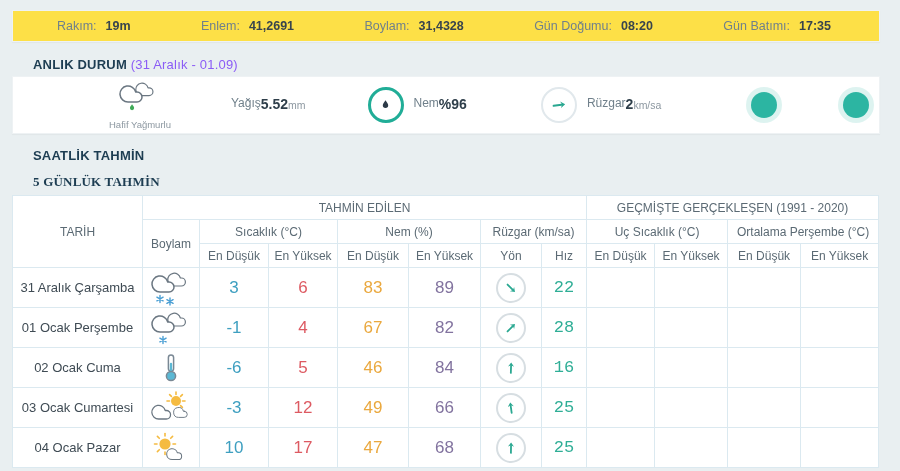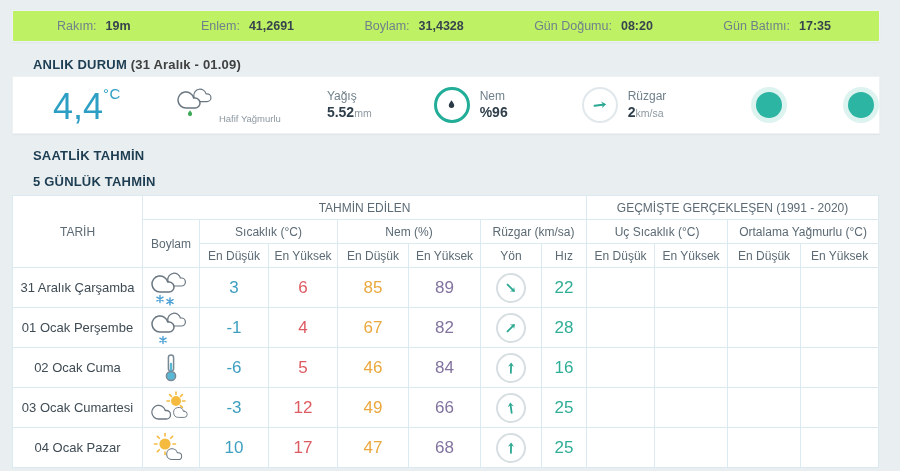--- a/index.html
+++ b/index.html
@@ -8,21 +8,21 @@
     font-family:"Liberation Sans", sans-serif;
     background:#e9eff1;
     color:#3c4852;
     overflow:hidden;
   }
   .page { padding:0 20px 0 12px; }
 
   
   .topbar {
     margin-top:10px;
-    background:#bef264;
+    background:#fde047;
     border:1px solid #eef2f4;
     height:32px;
     display:flex;
     align-items:center;
     justify-content:space-between;
     padding:0 48px 0 44px;
     box-shadow:0 1px 1px rgba(0,0,0,.03);
   }
   .topbar-item { display:flex; align-items:baseline; gap:9px; font-size:12.5px; }
   .topbar-item .lbl { color:#70808b; }
@@ -31,42 +31,42 @@
   
   .section-title {
     font-size:13px;
     font-weight:bold;
     color:#1d3d52;
     letter-spacing:.2px;
     padding-left:21px;
     height:18px;
     line-height:18px;
   }
-  .section-title .range { font-weight:bold; color:#404040; }
+  .section-title .range { font-weight:normal; color:#8b5cf6; }
   .st-current { margin-top:14px; }
   .st-hourly  { margin-top:13px; }
-  .st-fiveday { margin-top:8px;  }
+  .st-fiveday { margin-top:8px;font-family:Liberation Serif, serif;  }
 
   
   .current-card {
     margin-top:2px;
     background:#fff;
     border:1px solid #eef2f4;
     height:58px;
     display:flex;
     align-items:center;
     padding:0 30px 0 40px;
     box-shadow:0 1px 1px rgba(0,0,0,.03);
   }
   .cur-temp { font-size:36px; color:#2e9fc4; line-height:1; white-space:nowrap; }
   .cur-temp .deg { font-size:15px; vertical-align:20px; letter-spacing:.5px; }
-  .cur-cond { margin-left:56px; display:flex; flex-direction:row; align-items:flex-end; width:90px; }
+  .cur-cond { margin-left:56px; display:flex; flex-direction:column; align-items:center; width:90px; }
   .cur-cond .cond-lbl { font-size:9.5px; color:#8d98a1; margin-top:1px; white-space:nowrap; }
   .metric { display:flex; align-items:center; gap:10px; }
-  .metric-txt { display:flex; flex-direction:column; line-height:1.25; }
+  .metric-txt { display:flex; flex-direction:row; line-height:1.25; }
   .metric-txt .lbl { font-size:12px; color:#70808b; }
   .metric-txt .val { font-size:14px; font-weight:bold; color:#2e3e4a; white-space:nowrap; }
   .metric-txt .val .unit { font-size:10.5px; color:#8d98a1; font-weight:normal; }
   .m-precip { margin-left:60px; }
   .m-hum    { margin-left:62px; }
   .m-wind   { margin-left:74px; }
   .m-pres   { margin-left:86px; }
   .m-sea    { margin-left:58px; }
 
   .gauge {
@@ -99,21 +99,21 @@
   .forecast th, .forecast td { border:1px solid #dbe9f0; text-align:center; }
   .forecast th { font-weight:normal; color:#5b6a74; font-size:12px; height:24px; padding:1px 0; }
   .forecast th.grp { font-size:12px; color:#5b6a74; }
   .forecast td { height:40px; }
   .date-cell { font-size:13px; color:#3f4b54; }
   .num { font-size:17px; }
   .c-min  { color:#3e9fc0; }
   .c-max  { color:#dd5a62; }
   .c-hmin { color:#eaa83e; }
   .c-hmax { color:#82739f; }
-  .c-spd  { color:#2fae96; font-size:17px; }
+  .c-spd  { color:#2fae96; font-size:17px;font-family:Liberation Mono, monospace; }
   .hist-cell { background:#fff; }
 
   .dir-circle {
     width:30px; height:30px; border-radius:50%;
     border:2px solid #d7dee2;
     display:inline-flex; align-items:center; justify-content:center;
     background:#fff;
   }
   .icon-cell svg { display:block; margin:0 auto; }
 </style>
@@ -144,21 +144,20 @@
       <span class="val">17:35</span>
     </div>
   </div>
 
   <div class="section-title st-current">
     <span>ANLIK DURUM</span>
     <span class="range">(31 Aralık - 01.09)</span>
   </div>
 
   <div class="current-card">
-    <div class="cur-temp"><span>4,4</span><span class="deg">°C</span></div>
 
     <div class="cur-cond">
       <span>
         <svg width="42" height="34" viewBox="0 0 42 34" fill="none">
           <g stroke="#6a7681" stroke-width="1.5" fill="#fff" stroke-linejoin="round" stroke-linecap="round">
             <g transform="translate(16,0) scale(0.78)">
                 <path d="M18 10h-1.26A8 8 0 1 0 9 20h9a5 5 0 0 0 0-10z"></path>
               </g>
             <g transform="translate(0,2)">
                 <path d="M18 10h-1.26A8 8 0 1 0 9 20h9a5 5 0 0 0 0-10z"></path>
@@ -235,21 +234,21 @@
         <th rowspan="3">TARİH</th>
         <th colspan="7" class="grp">TAHMİN EDİLEN</th>
         <th colspan="4" class="grp">GEÇMİŞTE GERÇEKLEŞEN (1991 - 2020)</th>
       </tr>
       <tr>
         <th rowspan="2">Boylam</th>
         <th colspan="2">Sıcaklık (°C)</th>
         <th colspan="2">Nem (%)</th>
         <th colspan="2">Rüzgar (km/sa)</th>
         <th colspan="2">Uç Sıcaklık (°C)</th>
-        <th colspan="2">Ortalama Yağmurlu (°C)</th>
+        <th colspan="2">Ortalama Perşembe (°C)</th>
       </tr>
       <tr>
         <th class="c-min">En Düşük</th>
         <th class="c-max">En Yüksek</th>
         <th class="c-hmin">En Düşük</th>
         <th class="c-hmax">En Yüksek</th>
         <th>Yön</th>
         <th>Hız</th>
         <th class="c-min">En Düşük</th>
         <th class="c-max">En Yüksek</th>
@@ -276,21 +275,21 @@
                   <path d="M0 -3.6V3.6M-3.1 -1.8L3.1 1.8M-3.1 1.8L3.1 -1.8"></path>
                 </g>
               <g transform="translate(22,31.5)">
                   <path d="M0 -3.6V3.6M-3.1 -1.8L3.1 1.8M-3.1 1.8L3.1 -1.8"></path>
                 </g>
             </g>
           </svg>
         </td>
         <td class="num c-min">3</td>
         <td class="num c-max">6</td>
-        <td class="num c-hmin">85</td>
+        <td class="num c-hmin">83</td>
         <td class="num c-hmax">89</td>
         <td>
           <span class="dir-circle">
             <svg width="18" height="18" viewBox="0 0 24 24" style="transform: rotate(135deg);">
               <line x1="12" y1="18.5" x2="12" y2="9" stroke="#2aa891" stroke-width="2.4" stroke-linecap="round"></line>
               <path d="M12 4.5l-4 5.6 4-1.7 4 1.7z" fill="#2aa891"></path>
             </svg>
           </span>
         </td>
         <td class="c-spd">22</td>

